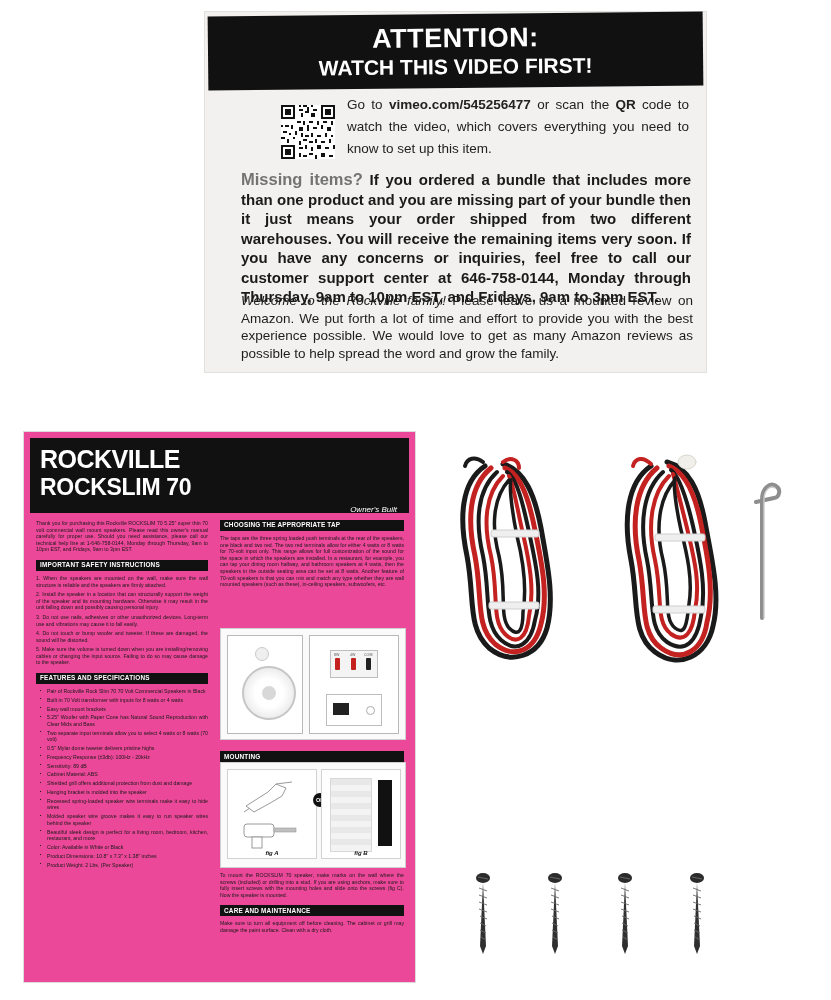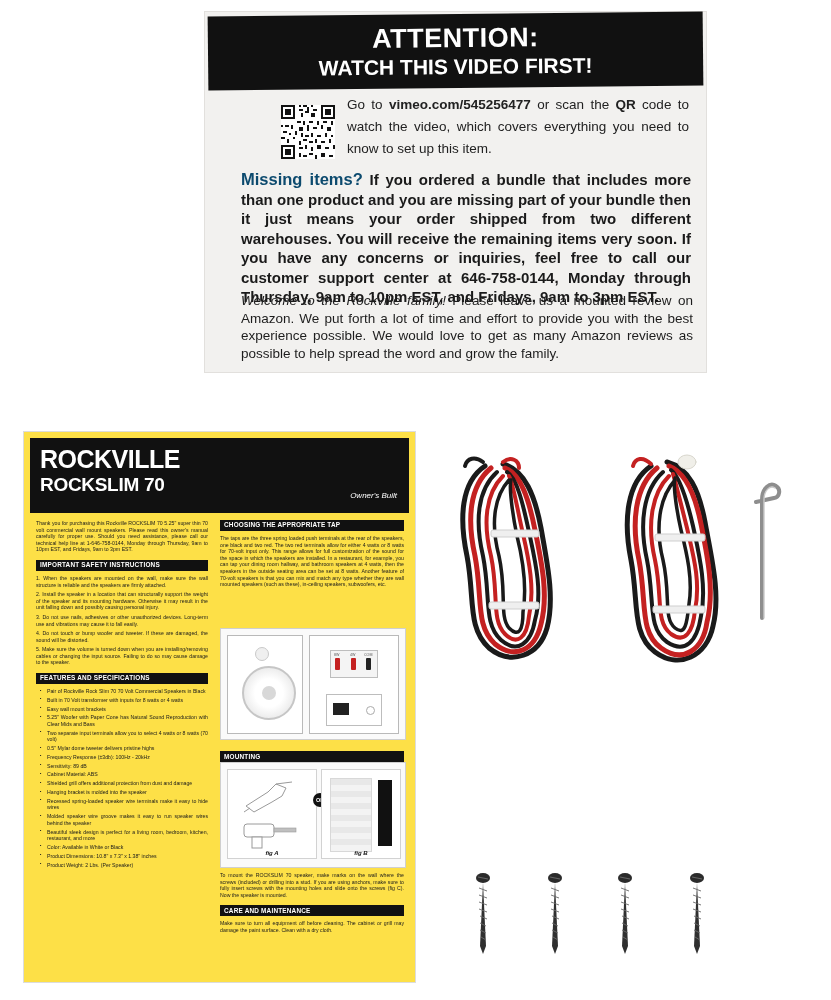--- a/index.html
+++ b/index.html
@@ -20,32 +20,32 @@
 
   #qr{position:absolute;left:76px;top:93px;width:54px;height:54px;background:#fff;}
   #qr svg{display:block;}
 
   #vimeo-line{position:absolute;left:142px;top:82px;width:342px;
         font-size:13.5px;line-height:22px;color:#222;text-align:justify;}
   #vimeo-line b{font-weight:bold;}
 
   #missing{position:absolute;left:36px;top:158px;width:450px;
         font-size:15px;line-height:19.5px;font-weight:bold;color:#1a1a1a;text-align:justify;}
-  #missing .red{color:#0c4a6e;font-size:16.5px;}
+  #missing .red{color:#737373;font-size:16.5px;}
 
   #welcome{position:absolute;left:36px;top:280px;width:452px;
         font-size:13.5px;line-height:17.5px;color:#1d1d1d;text-align:justify;}
   #welcome .ital{font-style:italic;font-weight:normal;}
 
   
-  #manual{left:24px;top:432px;width:391px;height:550px;background:#fde047;
+  #manual{left:24px;top:432px;width:391px;height:550px;background:#ec4899;
           box-shadow:0 0 0 1px #dcdcdc;}
   #manual-head{position:absolute;left:6px;top:6px;width:379px;height:75px;background:#111;}
   #brand{color:#fff;font-size:25px;font-weight:bold;letter-spacing:-0.5px;margin:7px 0 0 10px;}
-  #model{color:#fff;font-size:19px;font-weight:bold;letter-spacing:-0.3px;margin:0 0 4px 10px;}
+  #model{color:#fff;font-size:23px;font-weight:bold;letter-spacing:-0.3px;margin:0 0 13px 10px;}
   #ownersmanual{color:#fff;font-size:8px;text-align:right;margin:-9px 12px 0 0;font-style:italic;}
 
   .col{position:absolute;font-size:5.2px;line-height:6.6px;color:#1a1a1a;text-align:justify;}
   #col-left{left:12px;top:88px;width:172px;}
   #col-right{left:196px;top:88px;width:184px;}
 
   .secbar{background:#111;color:#fff;font-size:6.4px;font-weight:bold;
           padding:2.2px 4px;margin:7px 0 4px 0;letter-spacing:.2px;}
   .para{margin:0 0 3px 0;}
   ul.feat{margin:0;padding-left:7px;list-style:none;}

